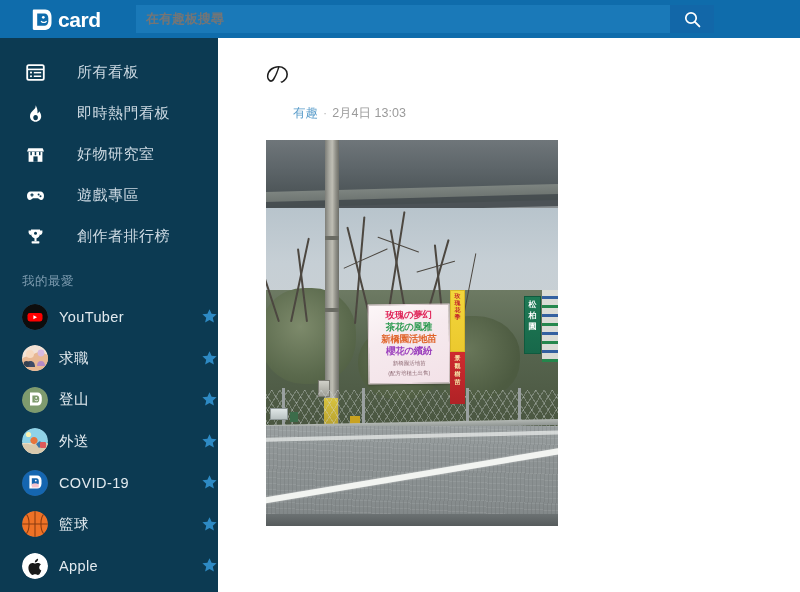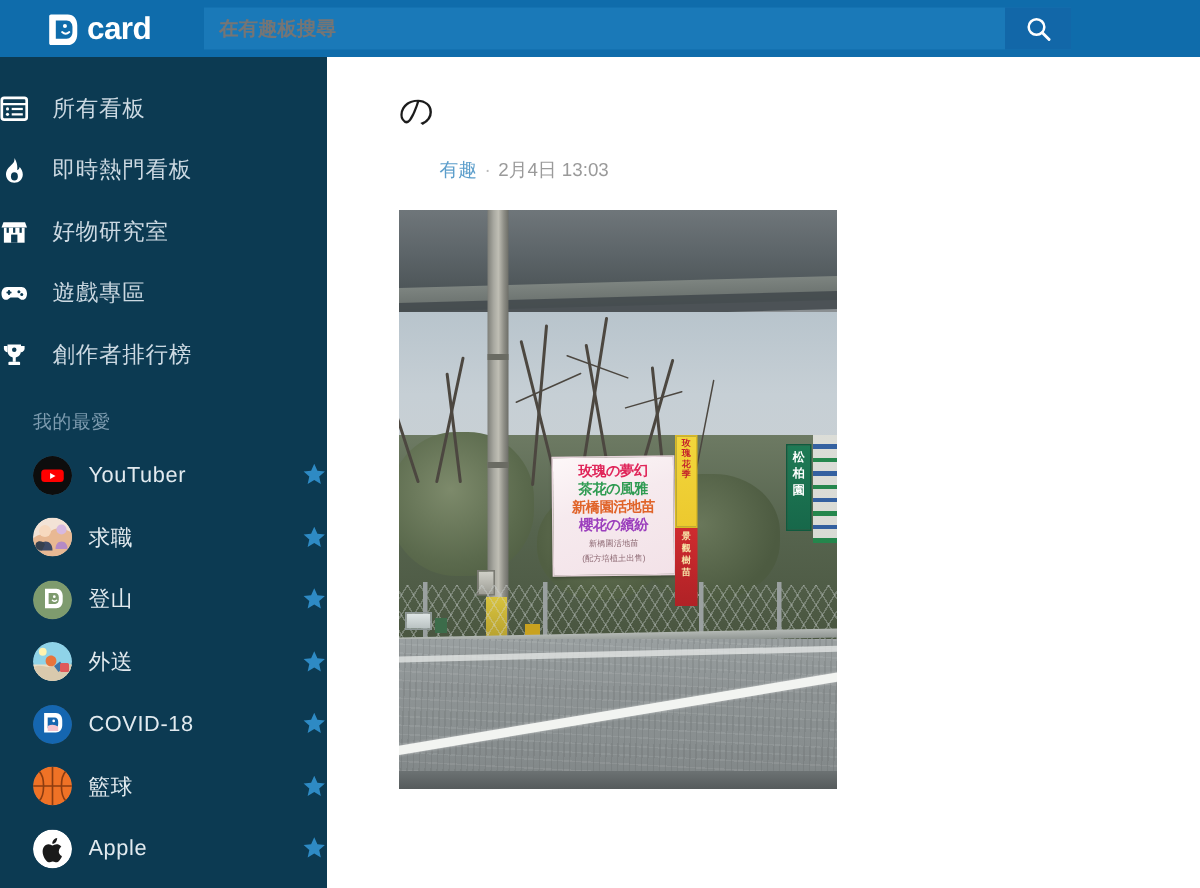--- a/index.html
+++ b/index.html
@@ -53,21 +53,21 @@
   
   .sidebar {
     position: absolute; top: 38px; left: 0;
     width: 218px; height: 554px;
     background: #0c3a52;
     overflow: hidden;
   }
   .nav-list { padding-top: 14px; }
   .nav-item {
     height: 41px; display: flex; align-items: center;
-    cursor: pointer;
+    padding-left: 26px; cursor: pointer; gap: 16px;
   }
   .nav-icon {
     width: 26px; height: 22px; flex: none;
     display: flex; align-items: center; justify-content: flex-start;
   }
   .nav-icon svg { display: block; }
   .nav-label {
     color: #ccd9e2; font-size: 15px; margin-left: 9px;
     letter-spacing: 0.5px;
   }
@@ -454,21 +454,21 @@
       <div class="fav-item">
         <span class="avatar">
           <svg width="26" height="26" viewBox="0 0 26 26">
             <circle cx="13" cy="13" r="13" fill="#1566b0"></circle>
             <path d="M7.4 5.4h7.8c2.6 0 4.3 2 4.3 5v3c0 3-1.7 5-4.3 5H7.4z" fill="#ffffff"></path>
             <path d="M9.8 8.3h4.6c1.5 0 2.4 1.2 2.4 2.9v1.4c0 1.7-.9 2.9-2.4 2.9H9.8z" fill="#1566b0"></path>
             <path d="M9.8 14c2.6-1.4 5-1 7 .5v2.9H9.8z" fill="#f5c3cd"></path>
             <circle cx="13.8" cy="10.6" r=".9" fill="#ffffff"></circle>
           </svg>
         </span>
-        <span class="fav-label">COVID-18</span>
+        <span class="fav-label">COVID-19</span>
         <span class="star">
           <svg width="17" height="17" viewBox="0 0 17 17">
               <path d="M8.5 1.2l2.1 4.6 5 .5-3.8 3.4 1.1 4.9-4.4-2.6-4.4 2.6 1.1-4.9L1.4 6.3l5-.5z" fill="#2e8ac4"></path>
             </svg>
         </span>
       </div>
 
       <div class="fav-item">
         <span class="avatar">
           <svg width="26" height="26" viewBox="0 0 26 26">

